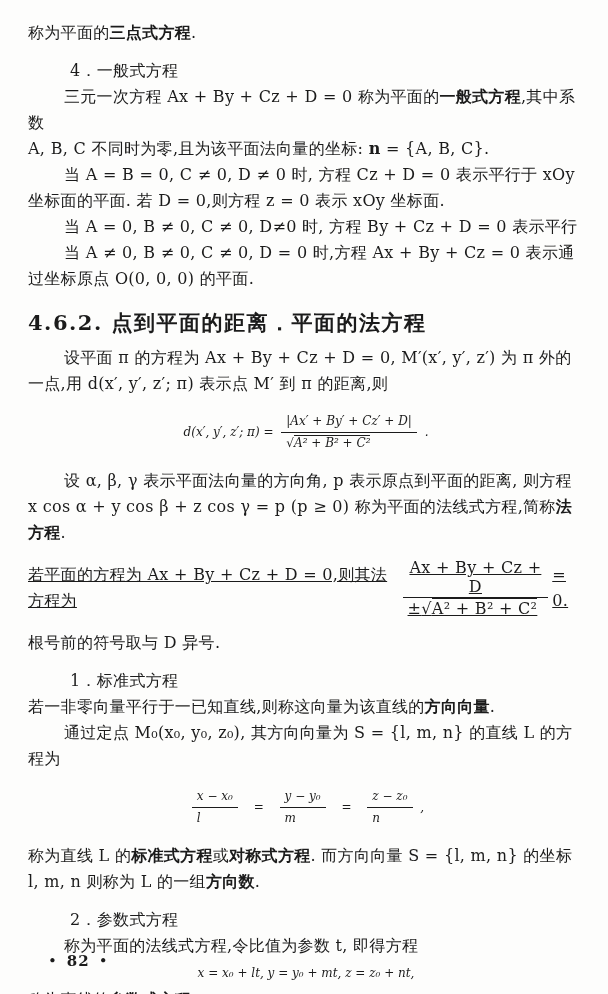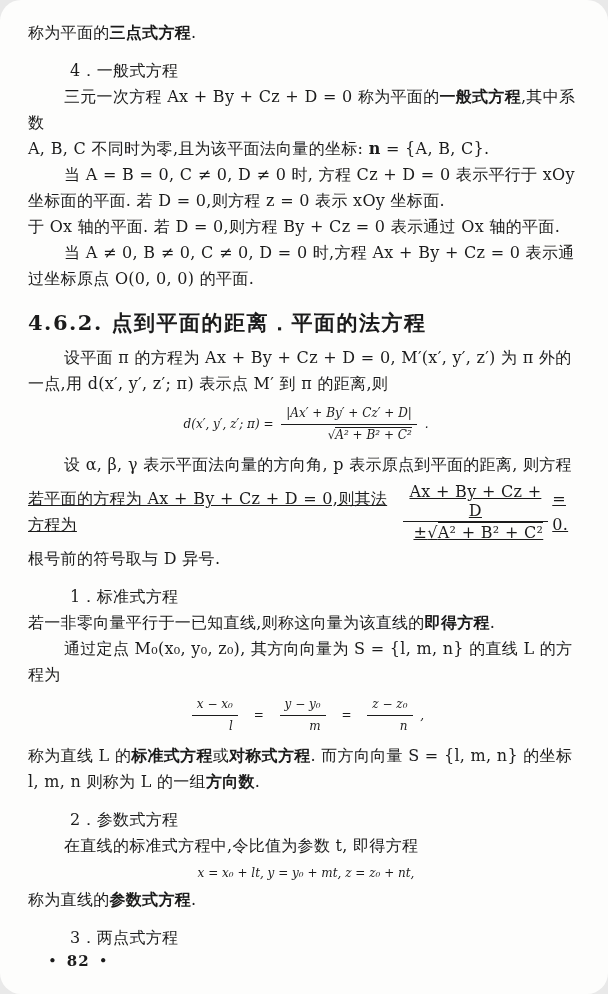--- a/index.html
+++ b/index.html
@@ -6,37 +6,36 @@
   .page{
     position:relative;
     box-sizing:border-box;
     width:608px;height:994px;
     margin:0;
     background:#fdfdfc;
     color:#1b1b1b;
     font-family:"DejaVu Serif","Liberation Serif",serif;
     padding:20px 24px 0 28px;
     overflow:hidden;
-    border-radius:21px;
   }
   .line{margin:0;font-size:16px;line-height:26px;letter-spacing:.3px;}
   .ind{text-indent:36px;}
   .subind{text-indent:42px;margin-top:12px;}
   .b{font-weight:bold;}
   .sec{
     font-size:21px;font-weight:bold;margin:18px 0 9px;
     letter-spacing:1.5px;line-height:26px;
   }
   .formula{
     text-align:center;font-style:italic;font-size:12px;
     margin:3px 0;line-height:22px;
   }
   .frac{
-    display:inline-flex;flex-direction:column;align-items:flex-end;
-    vertical-align:middle;text-align:center;line-height:19px;margin:4px 4px;
+    display:inline-flex;flex-direction:column;align-items:flex-start;
+    vertical-align:middle;text-align:center;line-height:19px;margin:12px 4px;
   }
   .frac .num{border-bottom:1.4px solid #1b1b1b;padding:0 5px 1px;display:inline-block;}
   .frac .den{padding:1px 5px 0;display:inline-block;white-space:nowrap;}
   .radicand{border-top:1.2px solid #1b1b1b;}
   .tallline{display:flex;align-items:center;flex-wrap:nowrap;text-decoration:underline;}
   .eqgap{margin:0 8px;}
   .footer{
     position:absolute;left:48px;bottom:24px;
     font-size:15px;letter-spacing:1px;
   }
@@ -50,54 +49,55 @@
   <p class="line"><span>称为平面的</span><span class="b">三点式方程</span><span>.</span></p>
 
   <p class="line subind"><span>4．一般式方程</span></p>
 
   <p class="line ind"><span>三元一次方程 Ax + By + Cz + D = 0 称为平面的</span><span class="b">一般式方程</span><span>,其中系数</span></p>
 
   <p class="line"><span>A, B, C 不同时为零,且为该平面法向量的坐标: </span><span class="b">n</span><span> = {A, B, C}.</span></p>
 
   <p class="line ind"><span>当 A = B = 0, C ≠ 0, D ≠ 0 时, 方程 Cz + D = 0 表示平行于 xOy</span></p>
   <p class="line"><span>坐标面的平面. 若 D = 0,则方程 z = 0 表示 xOy 坐标面.</span></p>
-  <p class="line"><span>于 Ox 轴的平面. 若 D = 0,则方程 By + Cz = 0 表示通过 Ox 轴的平面.</span></p>
+  <p class="line ind"><span>当 A = 0, B ≠ 0, C ≠ 0, D≠0 时, 方程 By + Cz + D = 0 表示平行</span></p>
   <p class="line ind"><span>当 A ≠ 0, B ≠ 0, C ≠ 0, D = 0 时,方程 Ax + By + Cz = 0 表示通</span></p>
   <p class="line"><span>过坐标原点 O(0, 0, 0) 的平面.</span></p>
 
   <h2 class="sec">4.6.2. 点到平面的距离．平面的法方程</h2>
 
   <p class="line ind"><span>设平面 π 的方程为 Ax + By + Cz + D = 0, M′(x′, y′, z′) 为 π 外的</span></p>
   <p class="line"><span>一点,用 d(x′, y′, z′; π) 表示点 M′ 到 π 的距离,则</span></p>
 
   <div class="formula">
     <span>d(x′, y′, z′; π) =</span>
     <span class="frac">
       <span class="num">|Ax′ + By′ + Cz′ + D|</span>
       <span class="den"><span>√</span><span class="radicand">A² + B² + C²</span></span>
     </span>
     <span>.</span>
   </div>
 
   <p class="line ind"><span>设 α, β, γ 表示平面法向量的方向角, p 表示原点到平面的距离, 则方程</span></p>
+  <p class="line"><span>x cos α + y cos β + z cos γ = p (p ≥ 0) 称为平面的法线式方程,简称</span><span class="b">法方程</span><span>.</span></p>
 
   <p class="line tallline">
     <span>若平面的方程为 Ax + By + Cz + D = 0,则其法方程为</span>
     <span class="frac">
       <span class="num">Ax + By + Cz + D</span>
       <span class="den"><span>±</span><span>√</span><span class="radicand">A² + B² + C²</span></span>
     </span>
     <span>= 0.</span>
   </p>
 
   <p class="line"><span>根号前的符号取与 D 异号.</span></p>
 
 
   <p class="line subind"><span>1．标准式方程</span></p>
-  <p class="line"><span>若一非零向量平行于一已知直线,则称这向量为该直线的</span><span class="b">即得方程</span><span>.</span></p>
+  <p class="line"><span>若一非零向量平行于一已知直线,则称这向量为该直线的</span><span class="b">方向向量</span><span>.</span></p>
   <p class="line ind"><span>通过定点 M₀(x₀, y₀, z₀), 其方向向量为 S = {l, m, n} 的直线 L 的方</span></p>
   <p class="line"><span>程为</span></p>
 
   <div class="formula">
     <span class="frac">
       <span class="num">x − x₀</span>
       <span class="den">l</span>
     </span>
     <span class="eqgap">=</span>
     <span class="frac">
@@ -109,21 +109,21 @@
       <span class="num">z − z₀</span>
       <span class="den">n</span>
     </span>
     <span>,</span>
   </div>
 
   <p class="line"><span>称为直线 L 的</span><span class="b">标准式方程</span><span>或</span><span class="b">对称式方程</span><span>. 而方向向量 S = {l, m, n} 的坐标</span></p>
   <p class="line"><span>l, m, n 则称为 L 的一组</span><span class="b">方向数</span><span>.</span></p>
 
   <p class="line subind"><span>2．参数式方程</span></p>
-  <p class="line ind"><span>在直线的标准式方程中,令比值为参数 t, 即得方程</span></p>
+  <p class="line ind"><span>称为平面的法线式方程,令比值为参数 t, 即得方程</span></p>
 
   <div class="formula">
     <span>x = x₀ + lt,  y = y₀ + mt,  z = z₀ + nt,</span>
   </div>
 
   <p class="line"><span>称为直线的</span><span class="b">参数式方程</span><span>.</span></p>
   <p class="line subind"><span>3．两点式方程</span></p>
   <p class="line ind"></p>
 
   <div class="footer">

